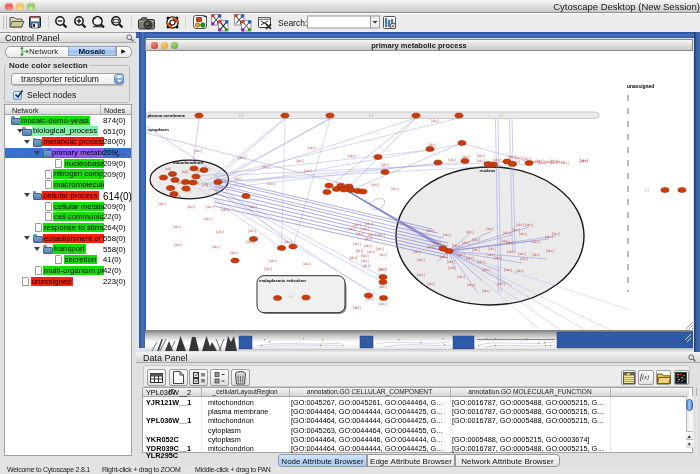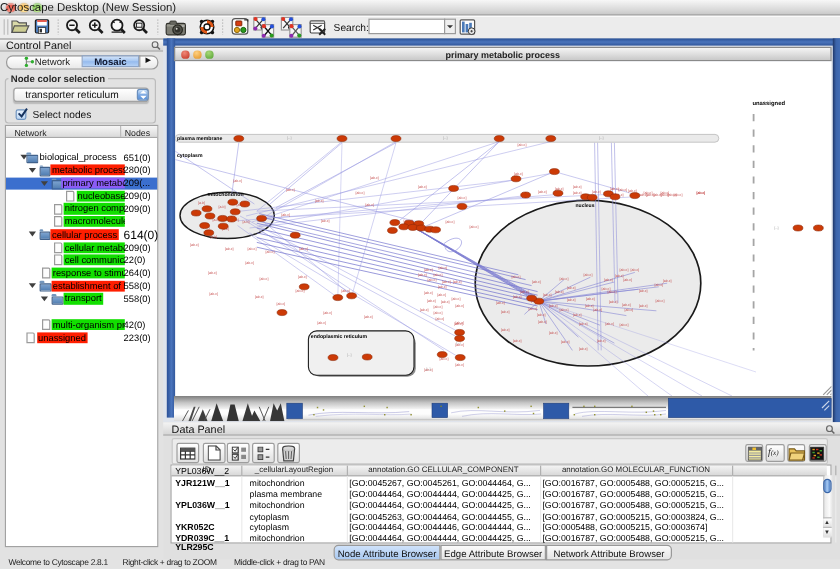--- a/index.html
+++ b/index.html
@@ -4,21 +4,21 @@
 body{width:700px;height:474px;overflow:hidden;font-family:"Liberation Sans",sans-serif;background:#e8e8e8;}
 .a{position:absolute;}
 #win{position:absolute;left:0;top:0;width:700px;height:474px;background:#e3e3e3;overflow:hidden;}
 </style></head>
 <body>
 <div id="win">
 <div style="position:absolute;left:0;top:0;width:700px;height:13px;background:linear-gradient(#f7f7f7,#d6d6d6 75%,#c8c8c8);border-bottom:1px solid #8f8f8f;box-sizing:border-box;"></div>
     <div style="position:absolute;left:5px;top:2.5px;width:7.5px;height:7.5px;border-radius:50%;background:radial-gradient(circle at 50% 80%,#ff9d8e,#dd3b2c 80%);box-shadow:inset 0 1px 1px rgba(255,255,255,0.6),0 0 1px #a62a1e;"></div>
     <div style="position:absolute;left:16px;top:2.5px;width:7.5px;height:7.5px;border-radius:50%;background:radial-gradient(circle at 50% 80%,#ffe9a8,#f0a72b 80%);box-shadow:inset 0 1px 1px rgba(255,255,255,0.6),0 0 1px #bb7d14;"></div>
     <div style="position:absolute;left:27px;top:2.5px;width:7.5px;height:7.5px;border-radius:50%;background:radial-gradient(circle at 50% 80%,#d4f5a6,#62b62f 80%);box-shadow:inset 0 1px 1px rgba(255,255,255,0.6),0 0 1px #3f8c1c;"></div>
-    <div style="position:absolute;left:0;top:1px;width:700px;text-align:left;font-size:9.5px;color:#1a1a1a;">Cytoscape Desktop (New Session)</div>
+    <div style="position:absolute;left:0;top:1px;width:700px;text-align:right;font-size:9.5px;color:#1a1a1a;">Cytoscape Desktop (New Session)</div>
 
 <svg class="a" style="left:0;top:13px" width="700" height="19" viewBox="0 0 700 19">
 <rect x="0" y="0" width="700" height="19" fill="#ececec"></rect>
 <line x1="0" y1="0.5" x2="700" y2="0.5" stroke="#ffffff" stroke-width="1"></line>
 <line x1="3.5" y1="3" x2="3.5" y2="16" stroke="#bdbdbd"></line>
       <line x1="6.5" y1="3" x2="6.5" y2="16" stroke="#bdbdbd"></line>
 <line x1="48.5" y1="3" x2="48.5" y2="16" stroke="#c5c5c5" stroke-dasharray="1.5 1"></line>
 <line x1="131.5" y1="3" x2="131.5" y2="16" stroke="#c5c5c5" stroke-dasharray="1.5 1"></line>
 <line x1="185.5" y1="3" x2="185.5" y2="16" stroke="#c5c5c5" stroke-dasharray="1.5 1"></line>
 
@@ -165,26 +165,34 @@
     <div style="position:absolute;left:13px;top:90.5px;width:9px;height:9px;background:linear-gradient(#e8f1fc,#bcd7f4);border:1px solid #6f95c2;border-radius:2px;box-sizing:border-box;"></div>
     <svg class="a" style="left:14px;top:88.5px" width="10" height="10" viewBox="0 0 10 10">
       <path d="M1.5 5.5 L4 8 L8.5 1.5" fill="none" stroke="#17335f" stroke-width="1.6"></path>
     </svg>
     <div style="position:absolute;left:27px;top:90px;font-size:8.5px;color:#111;">Select nodes</div>
     <div style="position:absolute;left:4px;top:104px;width:128px;height:352px;background:#fff;border:1px solid #a2a2a2;box-sizing:border-box;"></div>
     <div style="position:absolute;left:5px;top:105px;width:126px;height:9px;background:linear-gradient(#f6f6f6,#dadada);border-bottom:1px solid #a8a8a8;"></div>
     <div style="position:absolute;left:12px;top:106px;font-size:7.3px;color:#222;">Network</div>
     <div style="position:absolute;left:104px;top:106px;font-size:7.3px;color:#222;">Nodes</div>
     <div style="position:absolute;left:100px;top:105px;width:1px;height:9px;background:#bbb;"></div>
+    <div style="position:absolute;left:5px;top:115.4px;width:126px;height:10.72px;">
+      <div style="position:absolute;left:-5px;top:0;width:131px;height:10.72px;">
+        <span style="position:absolute;left:11px;top:2.5px;width:7.5px;height:5.5px;background:linear-gradient(#7da3cf,#527fb2);border:0.5px solid #41628c;border-radius:1px;"></span>
+        <span style="position:absolute;left:11px;top:1px;width:3.5px;height:1.5px;background:#7396bd;border-radius:1px 1px 0 0;"></span>
+        <span style="position:absolute;left:20px;top:0.4px;background:#12df00;color:#000;font-size:7.8px;line-height:9.2px;padding:0 1px;white-space:nowrap;max-width:82px;overflow:hidden;display:inline-block;">mosaic-demo-yeast</span>
+        <span style="position:absolute;left:103px;top:0.5px;font-size:7.8px;color:#000;">874(0)</span>
+      </div>
+    </div>
     <div style="position:absolute;left:5px;top:126.1px;width:126px;height:10.72px;">
       <div style="position:absolute;left:-5px;top:0;width:131px;height:10.72px;">
         <span style="position:absolute;left:17px;top:3px;width:0;height:0;border-left:3px solid transparent;border-right:3px solid transparent;border-top:4.2px solid #404040;"></span>
         <span style="position:absolute;left:22px;top:2.5px;width:7.5px;height:5.5px;background:linear-gradient(#7da3cf,#527fb2);border:0.5px solid #41628c;border-radius:1px;"></span>
         <span style="position:absolute;left:22px;top:1px;width:3.5px;height:1.5px;background:#7396bd;border-radius:1px 1px 0 0;"></span>
-        <span style="position:absolute;left:32px;top:0.4px;background:#ffffff;color:#000;font-size:7.8px;line-height:9.2px;padding:0 1px;white-space:nowrap;max-width:70px;overflow:hidden;display:inline-block;text-align:right;">biological_process</span>
+        <span style="position:absolute;left:32px;top:0.4px;background:#86efac;color:#000;font-size:7.8px;line-height:9.2px;padding:0 1px;white-space:nowrap;max-width:70px;overflow:hidden;display:inline-block;text-align:right;">biological_process</span>
         <span style="position:absolute;left:103px;top:0.5px;font-size:7.8px;color:#000;">651(0)</span>
       </div>
     </div>
     <div style="position:absolute;left:5px;top:136.8px;width:126px;height:10.72px;">
       <div style="position:absolute;left:-5px;top:0;width:131px;height:10.72px;">
         <span style="position:absolute;left:24px;top:3px;width:0;height:0;border-left:3px solid transparent;border-right:3px solid transparent;border-top:4.2px solid #404040;"></span>
         <span style="position:absolute;left:32.6px;top:2.5px;width:7.5px;height:5.5px;background:linear-gradient(#7da3cf,#527fb2);border:0.5px solid #41628c;border-radius:1px;"></span>
         <span style="position:absolute;left:32.6px;top:1px;width:3.5px;height:1.5px;background:#7396bd;border-radius:1px 1px 0 0;"></span>
         <span style="position:absolute;left:42.4px;top:0.4px;background:#ff1e00;color:#000;font-size:7.8px;line-height:9.2px;padding:0 1px;white-space:nowrap;max-width:60px;overflow:hidden;display:inline-block;">metabolic process</span>
         <span style="position:absolute;left:103px;top:0.5px;font-size:7.8px;color:#000;">280(0)</span>
@@ -259,20 +267,27 @@
         <span style="position:absolute;left:103px;top:0.5px;font-size:7.8px;color:#000;">558(0)</span>
       </div>
     </div>
     <div style="position:absolute;left:5px;top:244.0px;width:126px;height:10.72px;">
       <div style="position:absolute;left:-5px;top:0;width:131px;height:10.72px;">
         <span style="position:absolute;left:34px;top:3px;width:0;height:0;border-left:3px solid transparent;border-right:3px solid transparent;border-top:4.2px solid #404040;"></span>
         <span style="position:absolute;left:43.4px;top:2.5px;width:7.5px;height:5.5px;background:linear-gradient(#7da3cf,#527fb2);border:0.5px solid #41628c;border-radius:1px;"></span>
         <span style="position:absolute;left:43.4px;top:1px;width:3.5px;height:1.5px;background:#7396bd;border-radius:1px 1px 0 0;"></span>
         <span style="position:absolute;left:53px;top:0.4px;background:#12df00;color:#000;font-size:7.8px;line-height:9.2px;padding:0 1px;white-space:nowrap;max-width:49px;overflow:hidden;display:inline-block;">transport</span>
         <span style="position:absolute;left:103px;top:0.5px;font-size:7.8px;color:#000;">558(0)</span>
+      </div>
+    </div>
+    <div style="position:absolute;left:5px;top:254.8px;width:126px;height:10.72px;">
+      <div style="position:absolute;left:-5px;top:0;width:131px;height:10.72px;">
+        <span style="position:absolute;left:55px;top:0.5px;width:5px;height:7px;background:#fdfdfd;border:0.6px solid #9a9a9a;border-radius:0 1.5px 0 0;"></span>
+        <span style="position:absolute;left:63.6px;top:0.4px;background:#12df00;color:#000;font-size:7.8px;line-height:9.2px;padding:0 1px;white-space:nowrap;max-width:38px;overflow:hidden;display:inline-block;">secretion</span>
+        <span style="position:absolute;left:103px;top:0.5px;font-size:7.8px;color:#000;">41(0)</span>
       </div>
     </div>
     <div style="position:absolute;left:5px;top:265.5px;width:126px;height:10.72px;">
       <div style="position:absolute;left:-5px;top:0;width:131px;height:10.72px;">
         <span style="position:absolute;left:35px;top:0.5px;width:5px;height:7px;background:#fdfdfd;border:0.6px solid #9a9a9a;border-radius:0 1.5px 0 0;"></span>
         <span style="position:absolute;left:43px;top:0.4px;background:#12df00;color:#000;font-size:7.8px;line-height:9.2px;padding:0 1px;white-space:nowrap;max-width:59px;overflow:hidden;display:inline-block;">multi-organism pro</span>
         <span style="position:absolute;left:103px;top:0.5px;font-size:7.8px;color:#000;">42(0)</span>
       </div>
     </div>
     <div style="position:absolute;left:5px;top:276.2px;width:126px;height:10.72px;">
@@ -719,21 +734,20 @@
     <div style="position:absolute;left:208px;top:407.2px;font-size:7.3px;color:#000;white-space:nowrap;">plasma membrane</div>
     <div style="position:absolute;left:291px;top:407.2px;font-size:7.3px;color:#000;white-space:nowrap;">[GO:0044464, GO:0044444, GO:0044425, G...</div>
     <div style="position:absolute;left:452px;top:407.2px;font-size:7.3px;color:#000;white-space:nowrap;">[GO:0016787, GO:0005488, GO:0005215, G...</div>
     <div style="position:absolute;left:146px;top:416.4px;font-size:7.3px;font-weight:bold;color:#000;white-space:nowrap;">YPL036W__1</div>
     <div style="position:absolute;left:208px;top:416.4px;font-size:7.3px;color:#000;white-space:nowrap;">mitochondrion</div>
     <div style="position:absolute;left:291px;top:416.4px;font-size:7.3px;color:#000;white-space:nowrap;">[GO:0044464, GO:0044444, GO:0044425, G...</div>
     <div style="position:absolute;left:452px;top:416.4px;font-size:7.3px;color:#000;white-space:nowrap;">[GO:0016787, GO:0005488, GO:0005215, G...</div>
     <div style="position:absolute;left:146px;top:435px;font-size:7.3px;font-weight:bold;color:#000;white-space:nowrap;margin-top:16px;">YLR295C</div>
     <div style="position:absolute;left:208px;top:425.6px;font-size:7.3px;color:#000;white-space:nowrap;">cytoplasm</div>
     <div style="position:absolute;left:291px;top:425.6px;font-size:7.3px;color:#000;white-space:nowrap;">[GO:0045263, GO:0044464, GO:0044455, G...</div>
-    <div style="position:absolute;left:452px;top:425.6px;font-size:7.3px;color:#000;white-space:nowrap;">[GO:0016787, GO:0005215, GO:0003824, G...</div>
     <div style="position:absolute;left:146px;top:434.8px;font-size:7.3px;font-weight:bold;color:#000;white-space:nowrap;">YKR052C</div>
     <div style="position:absolute;left:208px;top:434.8px;font-size:7.3px;color:#000;white-space:nowrap;">cytoplasm</div>
     <div style="position:absolute;left:291px;top:434.8px;font-size:7.3px;color:#000;white-space:nowrap;">[GO:0044464, GO:0044446, GO:0044444, G...</div>
     <div style="position:absolute;left:452px;top:434.8px;font-size:7.3px;color:#000;white-space:nowrap;">[GO:0005488, GO:0005215, GO:0003674]</div>
     <div style="position:absolute;left:146px;top:444.0px;font-size:7.3px;font-weight:bold;color:#000;white-space:nowrap;">YDR039C__1</div>
     <div style="position:absolute;left:208px;top:444.0px;font-size:7.3px;color:#000;white-space:nowrap;">mitochondrion</div>
     <div style="position:absolute;left:291px;top:444.0px;font-size:7.3px;color:#000;white-space:nowrap;">[GO:0044464, GO:0044444, GO:0044425, G...</div>
     <div style="position:absolute;left:452px;top:444.0px;font-size:7.3px;color:#000;white-space:nowrap;">[GO:0016787, GO:0005488, GO:0005215, G...</div>
     <div style="position:absolute;left:685.5px;top:396px;width:7.5px;height:51px;background:linear-gradient(90deg,#e8e8e8,#fbfbfb 60%,#e2e2e2);border-left:1px solid #c0c0c0;"></div>
     <div style="position:absolute;left:686px;top:399px;width:7px;height:12px;background:linear-gradient(90deg,#4d7fc6,#a8cbf4 45%,#4d7fc6);border-radius:3.5px;border:0.5px solid #3a66a8;box-sizing:border-box;"></div>

